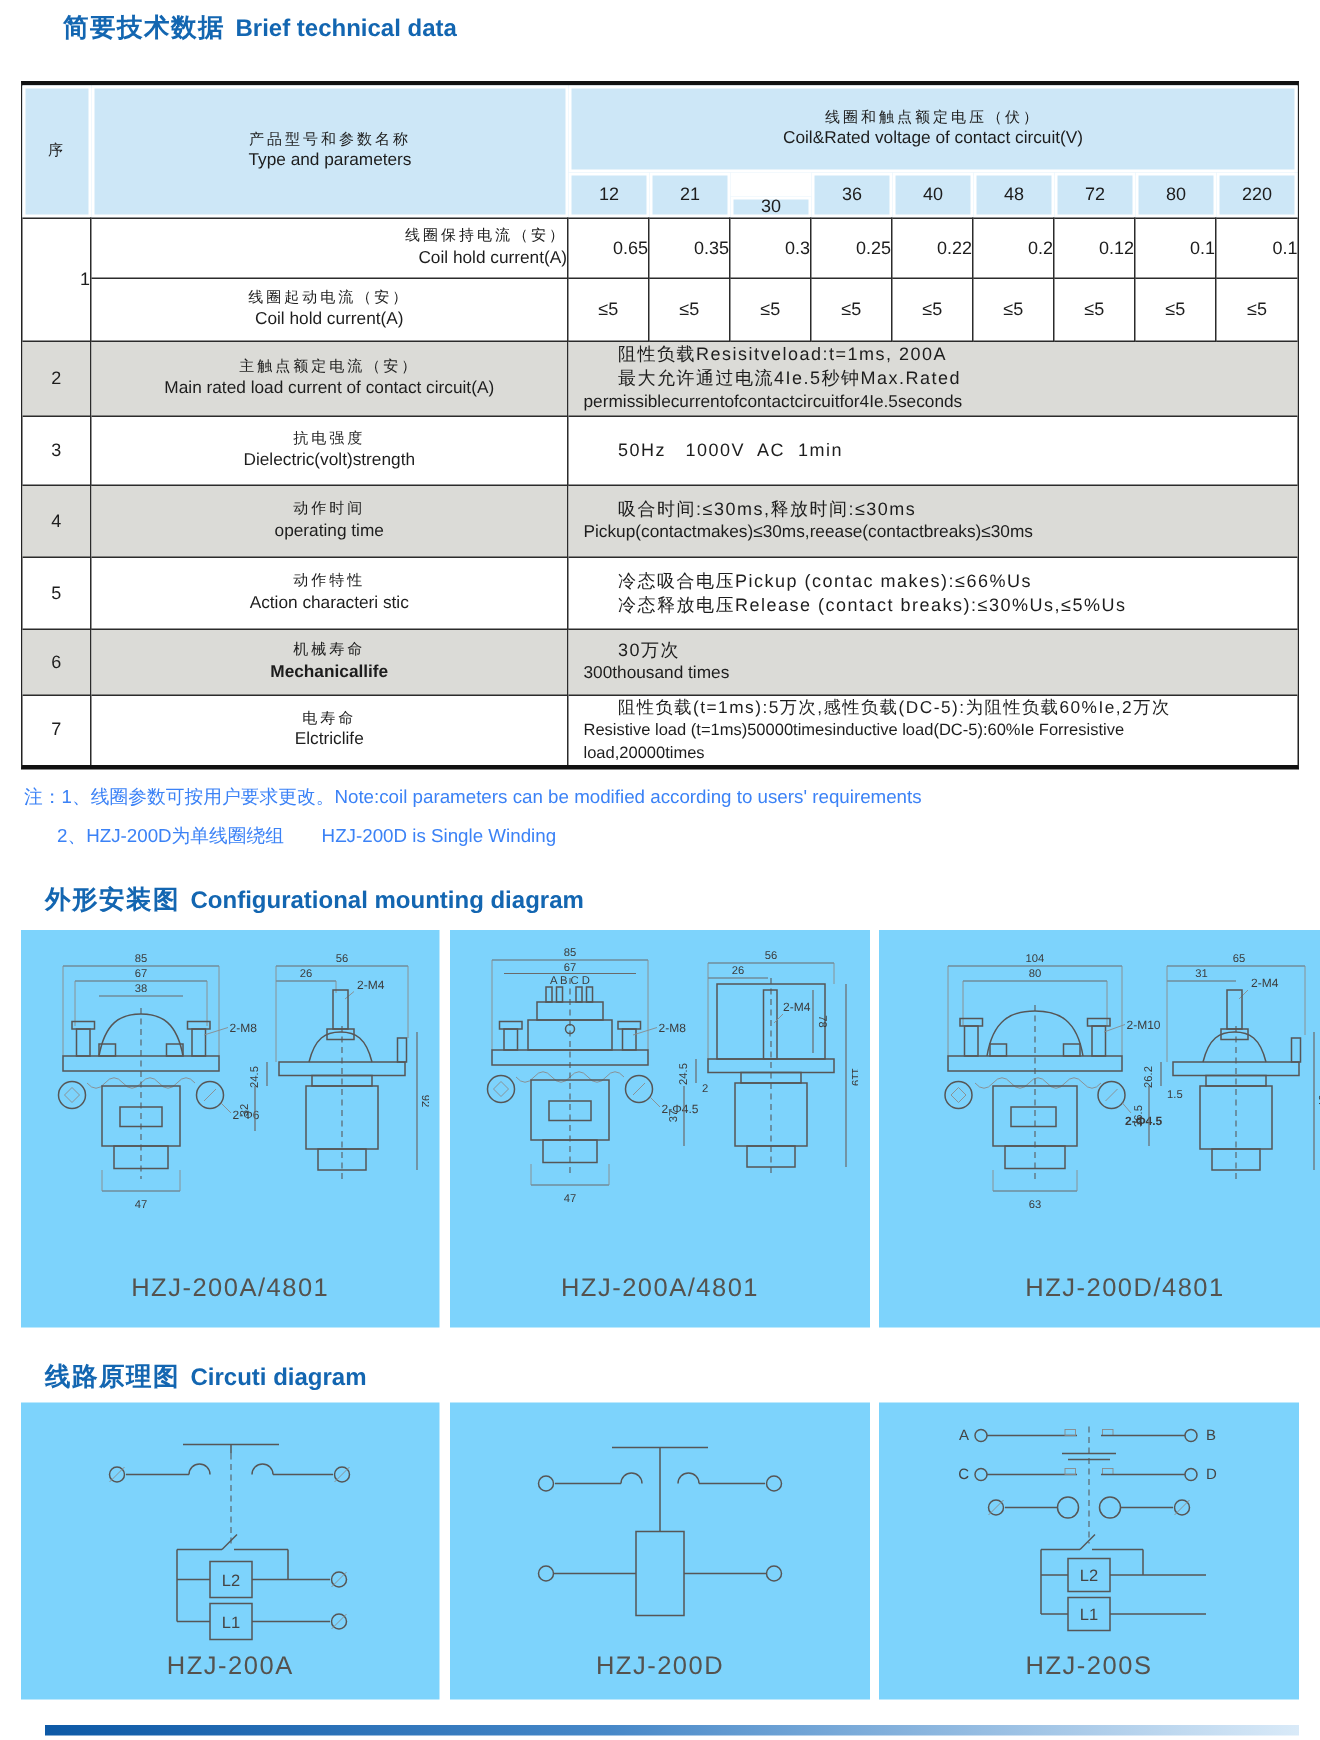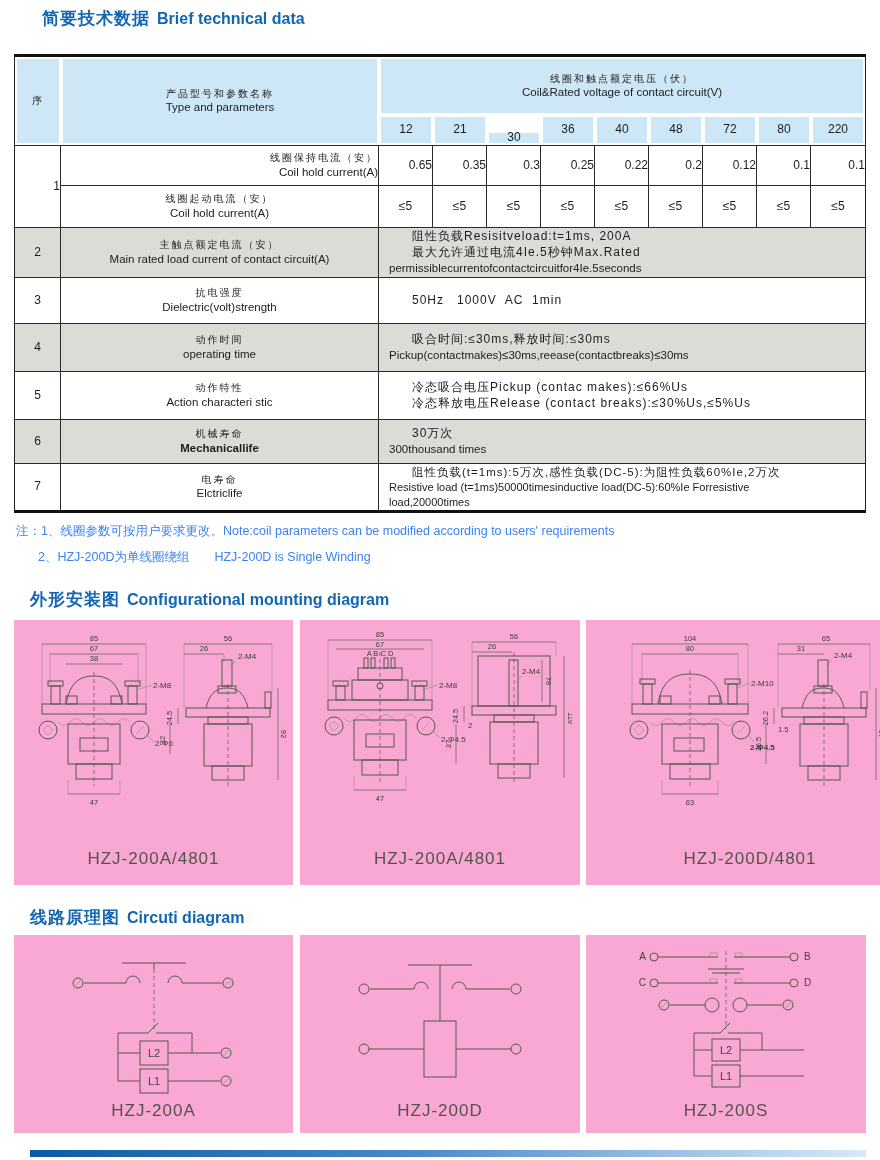--- a/index.html
+++ b/index.html
@@ -30,21 +30,21 @@
   .en-l { font-size:11.5px; }
   .l-zh { font-size:12px; letter-spacing:1px;padding-left:23px; }
   .l-en { font-size:11.5px; }
   .bold { font-weight:bold; }
 
   
   .notes { position:absolute; left:16px; top:518px; font-size:12.5px; color:#3b82f6; line-height:2.1; }
   .notes .n2 { padding-left:22px; }
 
   
-  .panel { position:absolute; background:#f9a8d4; }
+  .panel { position:absolute; background:#7dd3fc; }
   .panel-label { position:absolute; left:0; width:100%; text-align:center;
                  color:#55524e; font-size:17px; letter-spacing:1px; }
   .m-label { bottom:16px; }
   .c-label { bottom:12px; }
 
   
   .draw line, .draw path, .draw rect, .draw circle, .draw polyline
        { stroke:#565656; fill:none; stroke-width:1; }
   .draw .dimline { stroke:#6a6a6a; stroke-width:0.8; }
   .draw .thin { stroke:#8a8a8a; stroke-width:0.6; }

